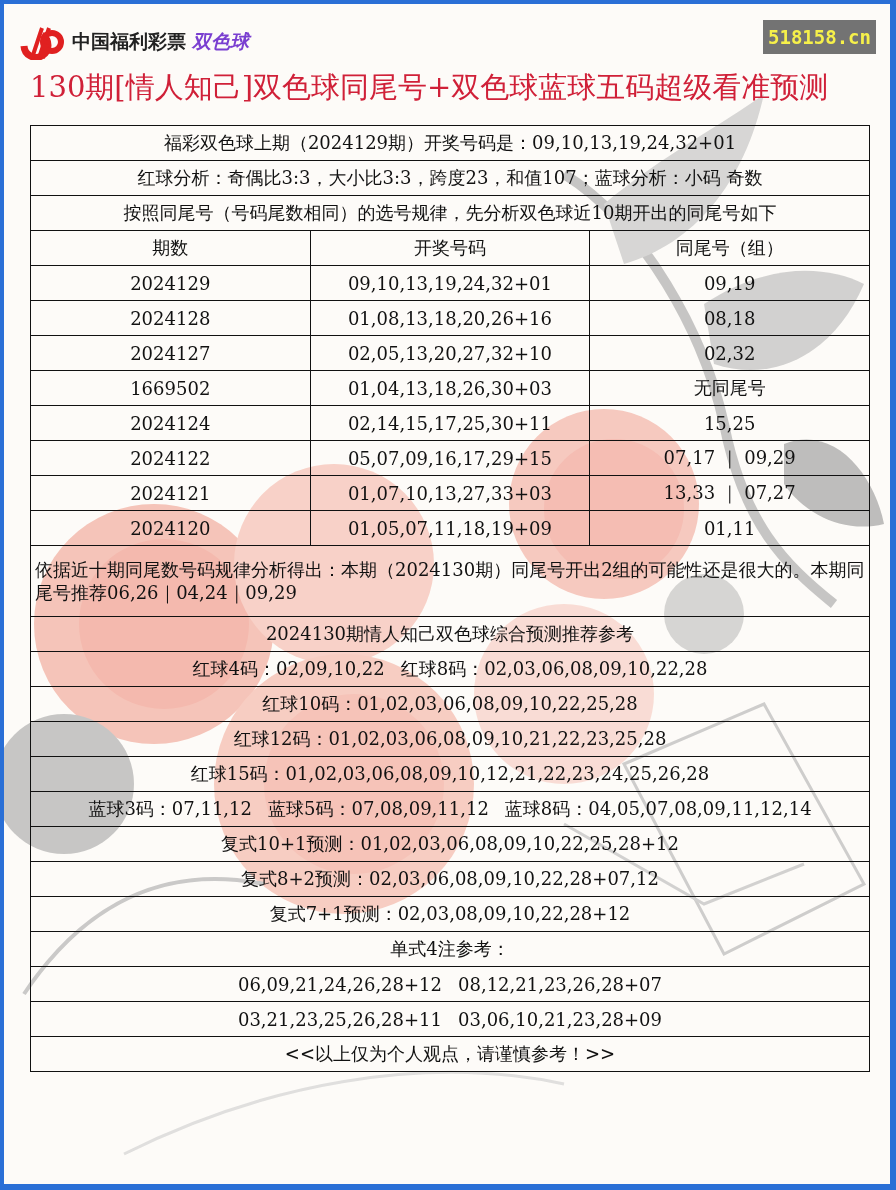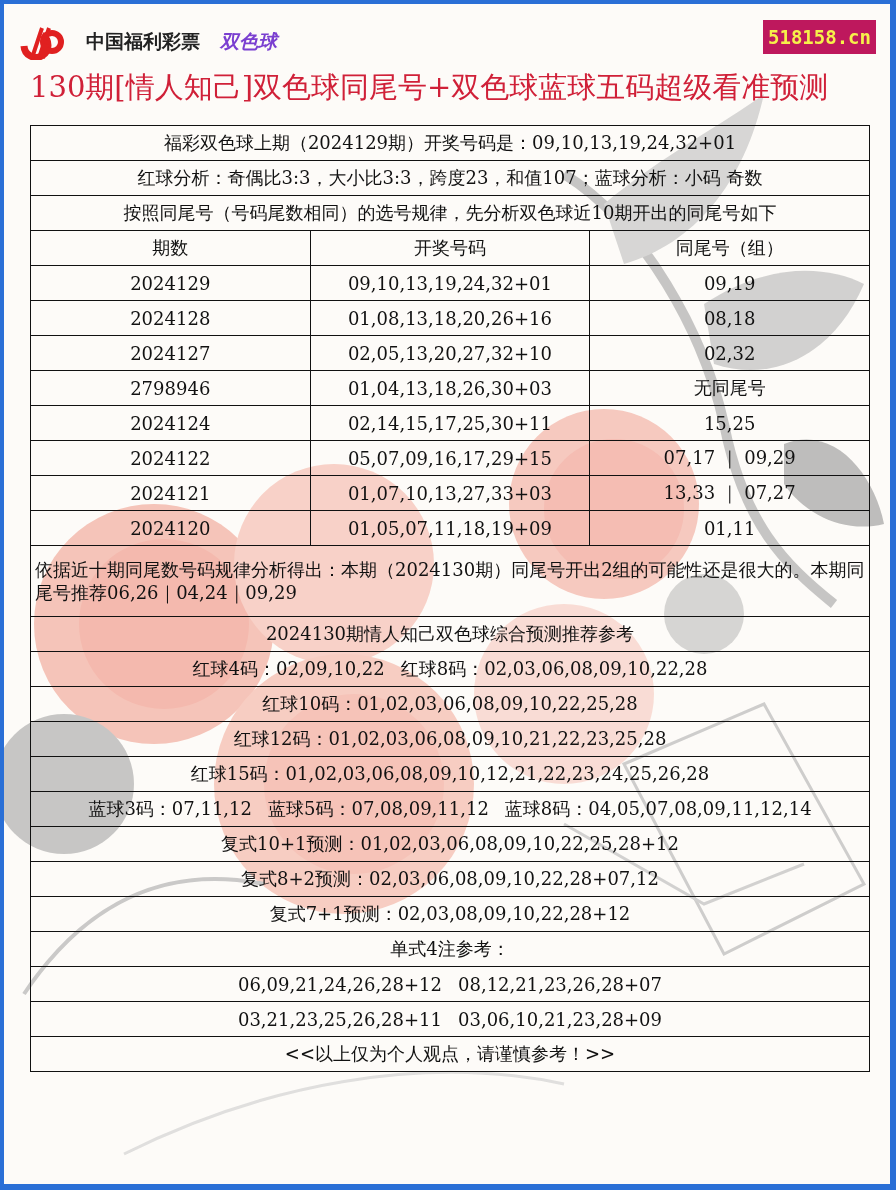--- a/index.html
+++ b/index.html
@@ -12,35 +12,35 @@
   .frame {
     position: absolute; left: 4px; top: 4px;
     width: 886px; height: 1180px;
     background: #fdfbf8;
     overflow: hidden;
   }
   
   .bg { position: absolute; left: 0; top: 0; width: 886px; height: 1180px; pointer-events: none; }
   .header-logo {
     position: absolute; left: 16px; top: 20px; height: 36px;
-    display: flex; align-items: center; gap: 20px;
+    display: flex; align-items: center; gap: 6px;
   }
   .logo-mark { width: 46px; height: 36px; }
   .logo-cn {
     font-family: "DejaVu Sans", "Liberation Sans", sans-serif;
     font-weight: bold; font-size: 19px; color: #222; letter-spacing: 0px;
   }
   .logo-ssq {
     font-family: "DejaVu Sans", "Liberation Sans", sans-serif;
     font-weight: bold; font-style: italic; font-size: 19px;
     color: #7a3fd0;
   }
   .site-badge {
     position: absolute; left: 759px; top: 16px;
-    width: 113px; height: 34px; background: #be185d;
+    width: 113px; height: 34px; background: #737373;
     color: #f6f04a; font-family: "DejaVu Sans Mono", "Liberation Mono", monospace;
     font-size: 19px; font-weight: bold; line-height: 34px; text-align: center;
   }
   .title {
     position: absolute; left: 26px; top: 64px;
     font-size: 29px; color: #d02038; white-space: nowrap; letter-spacing: 0px;
   }
   table.main {
     position: absolute; left: 26px; top: 121px;
     width: 840px; border-collapse: collapse;
@@ -130,21 +130,21 @@
       <td>2024128</td>
       <td>01,08,13,18,20,26+16</td>
       <td>08,18</td>
     </tr>
     <tr>
       <td>2024127</td>
       <td>02,05,13,20,27,32+10</td>
       <td>02,32</td>
     </tr>
     <tr>
-      <td>2798946</td>
+      <td>1669502</td>
       <td>01,04,13,18,26,30+03</td>
       <td>无同尾号</td>
     </tr>
     <tr>
       <td>2024124</td>
       <td>02,14,15,17,25,30+11</td>
       <td>15,25</td>
     </tr>
     <tr>
       <td>2024122</td>

